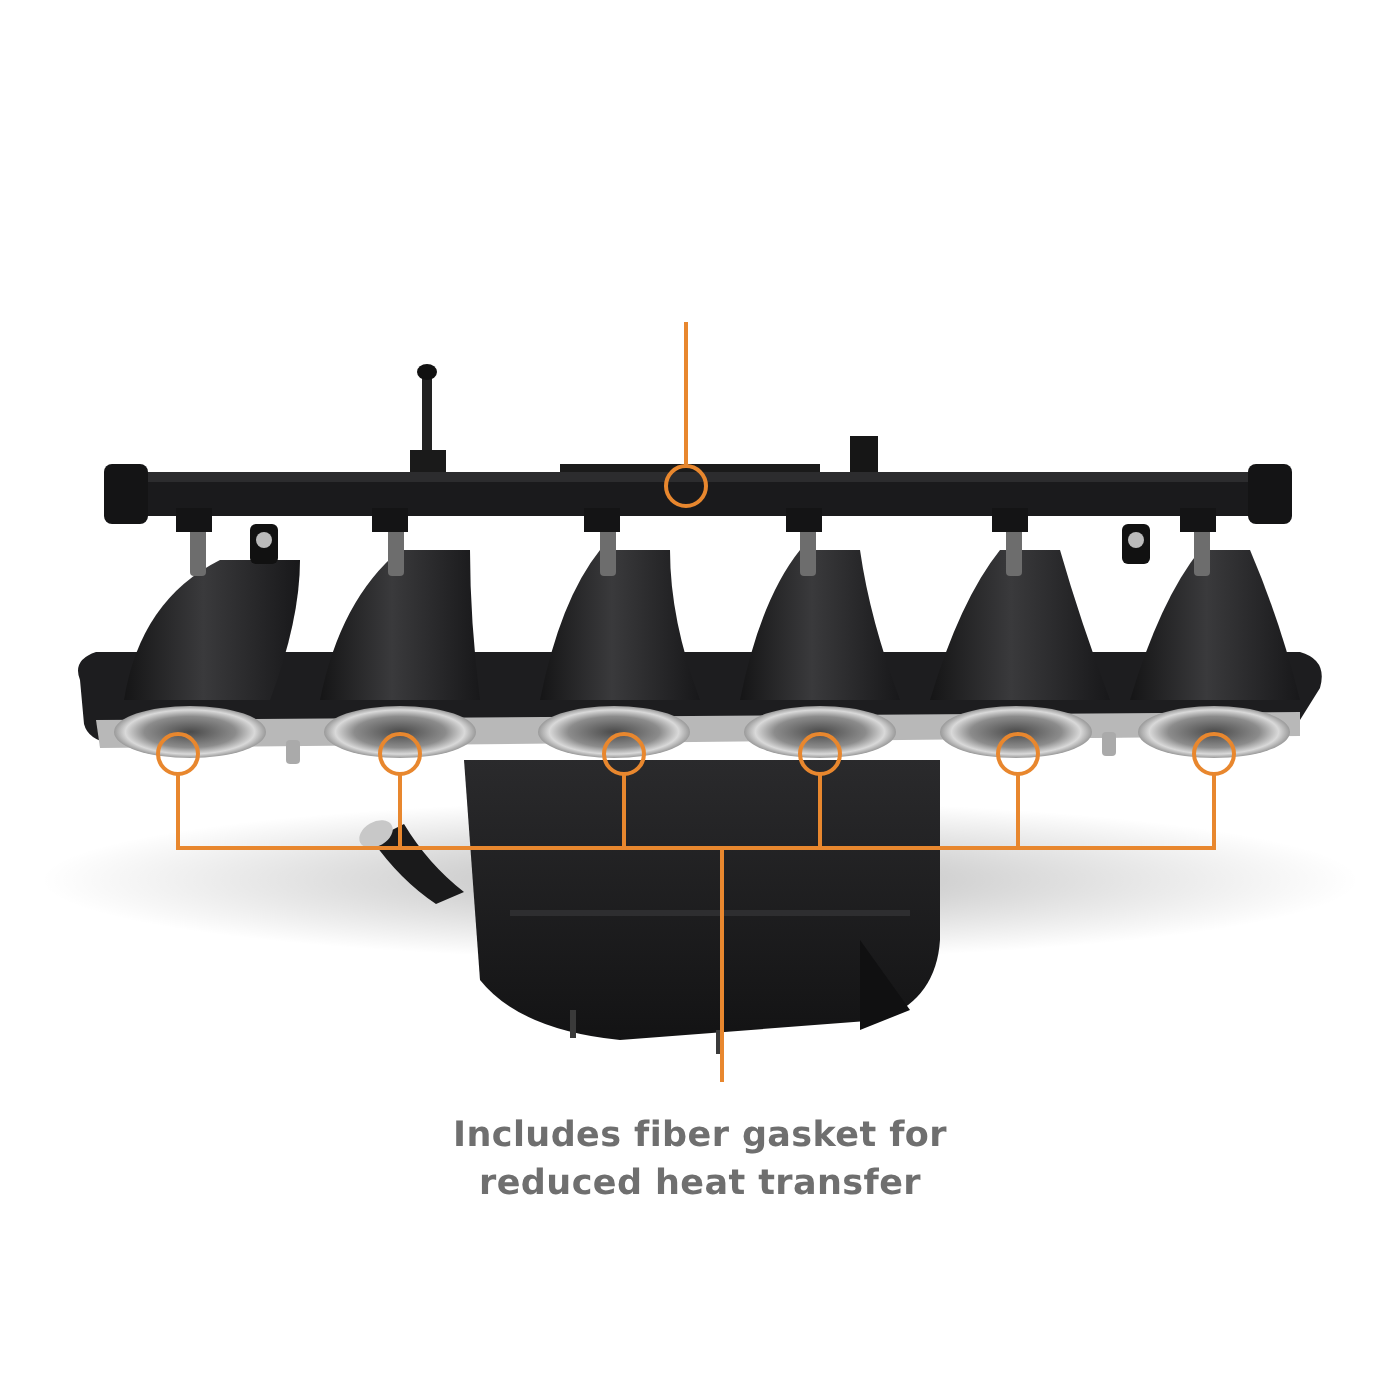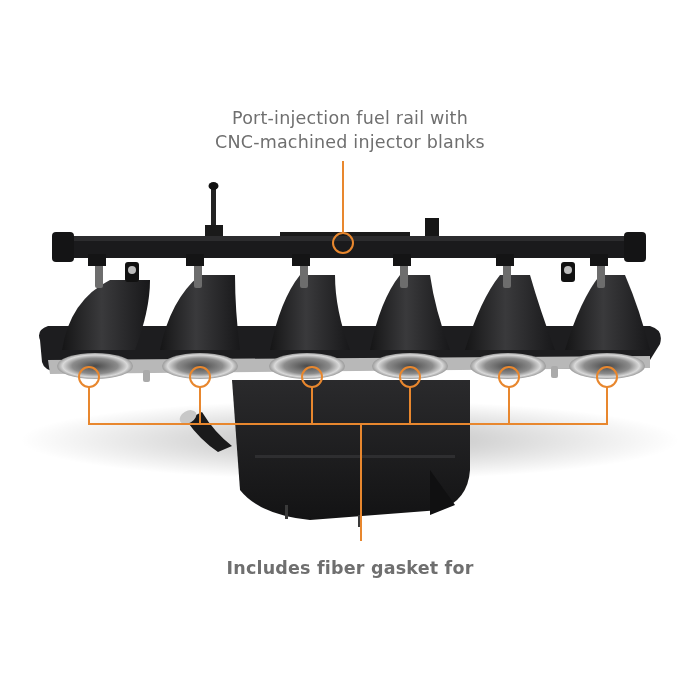--- a/index.html
+++ b/index.html
@@ -136,22 +136,19 @@
       <line x1="200" y1="387" x2="200" y2="424"></line>
       <line x1="312" y1="387" x2="312" y2="424"></line>
       <line x1="410" y1="387" x2="410" y2="424"></line>
       <line x1="509" y1="387" x2="509" y2="424"></line>
       <line x1="607" y1="387" x2="607" y2="424"></line>
       <line x1="88" y1="424" x2="608" y2="424"></line>
       <line x1="361" y1="424" x2="361" y2="541"></line>
     </g>
   </svg>
 
-  <div class="callout-text callout-top">
-    <span>Port-injection fuel rail with</span>
-    <span>CNC-machined injector blanks</span>
-  </div>
 
   <div class="callout-text callout-bottom">
     <span>Includes fiber gasket for</span>
+    <span>reduced heat transfer</span>
   </div>
 
 </div>
 
 </body></html>

